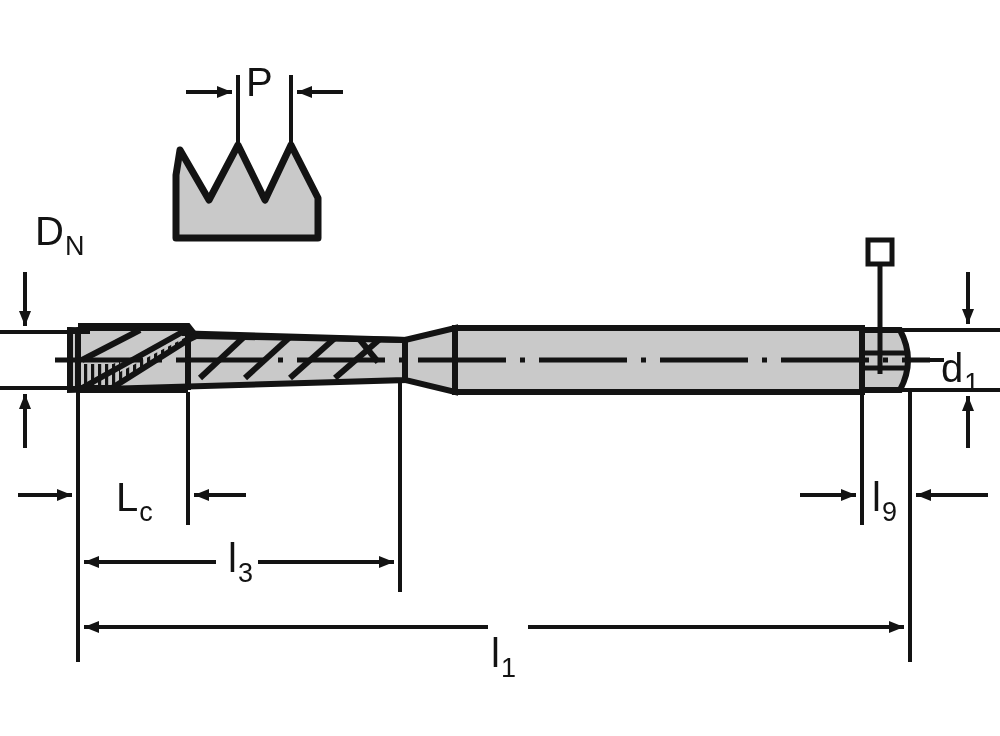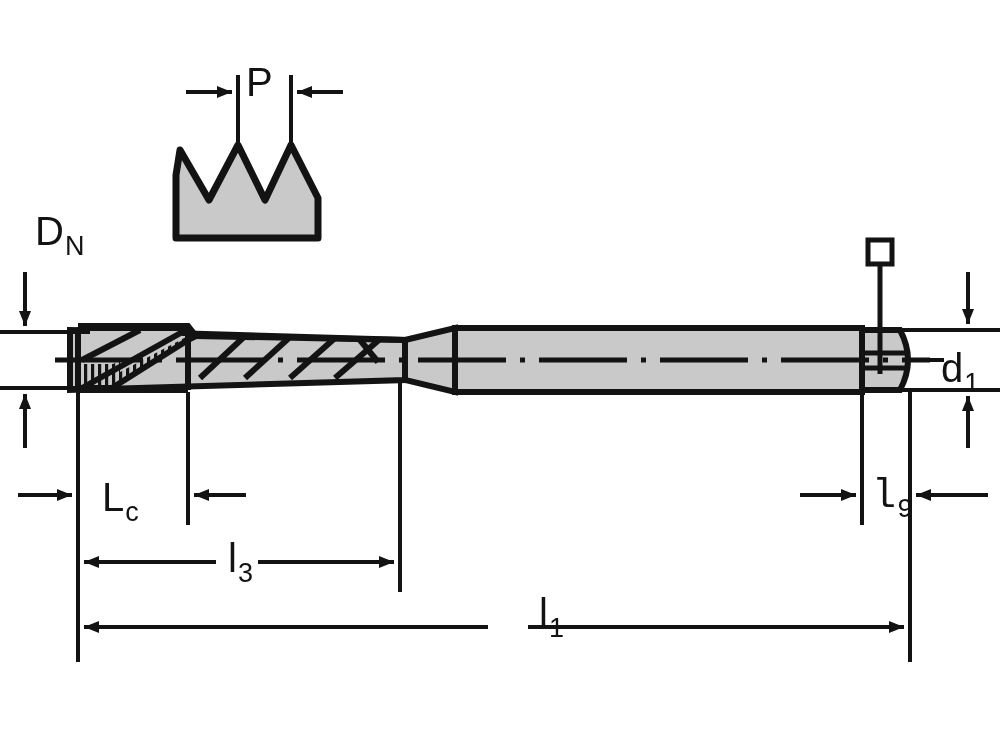--- a/index.html
+++ b/index.html
@@ -37,24 +37,24 @@
     font-size: 27px;
     vertical-align: baseline;
     position: relative;
     top: 10px;
     left: 1px;
   }
   #lbl-P .base { font-size: 40px; }
   #lbl-DN { left: 3px; top: 211px; margin-left: 32px; }
   #lbl-P  { left: 246px; top: 62px; }
   #lbl-d1 { left: 941px; top: 348px; }
-  #lbl-Lc { left: 102px; top: 477px; }
+  #lbl-Lc { left: 116px; top: 477px; }
   #lbl-l3 { left: 228px; top: 538px; }
-  #lbl-l9 { left: 872px; top: 477px; font-family: Liberation Mono, monospace; }
-  #lbl-l1 { left: 491px; top: 593px; margin-left: 48px; }
+  #lbl-l9 { left: 872px; top: 477px; }
+  #lbl-l1 { left: 491px; top: 633px; }
 </style>
 </head>
 <body>
 
 <div id="canvas">
 
   <svg id="drawing" viewBox="0 0 1000 736">
     <defs>
 
       <marker id="arrR" markerWidth="16" markerHeight="12" refX="15" refY="6" orient="auto" markerUnits="userSpaceOnUse">

